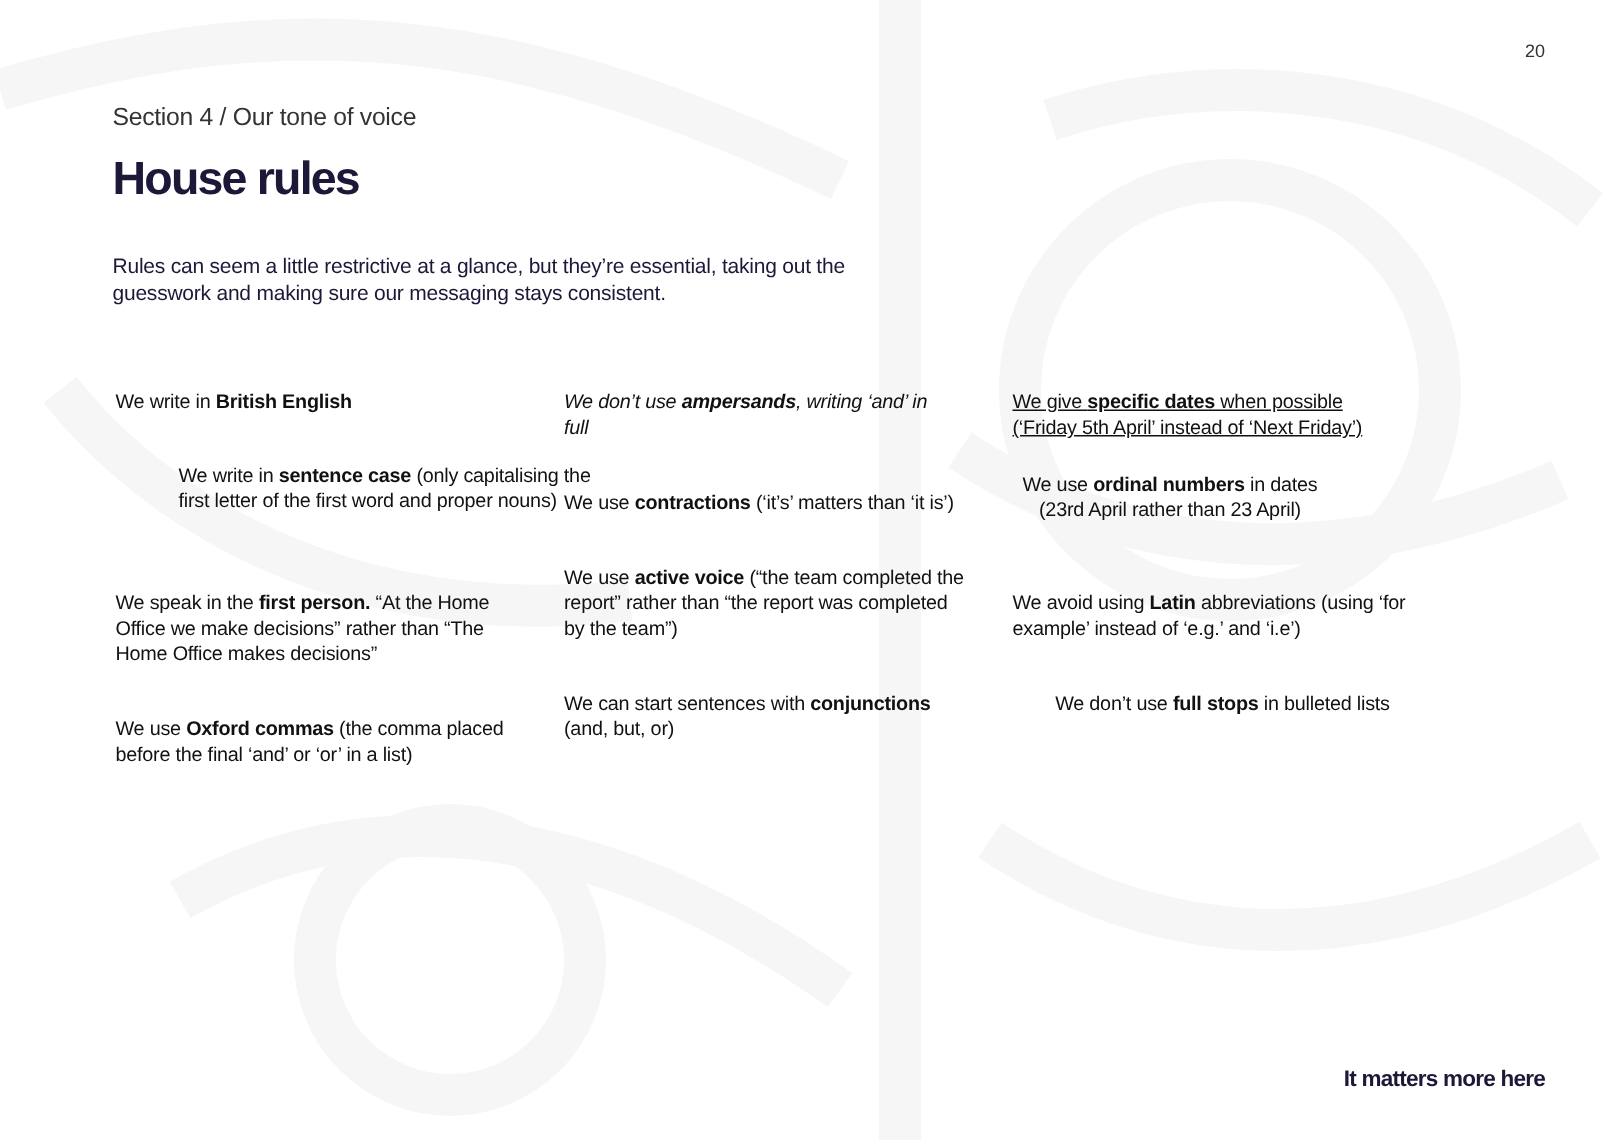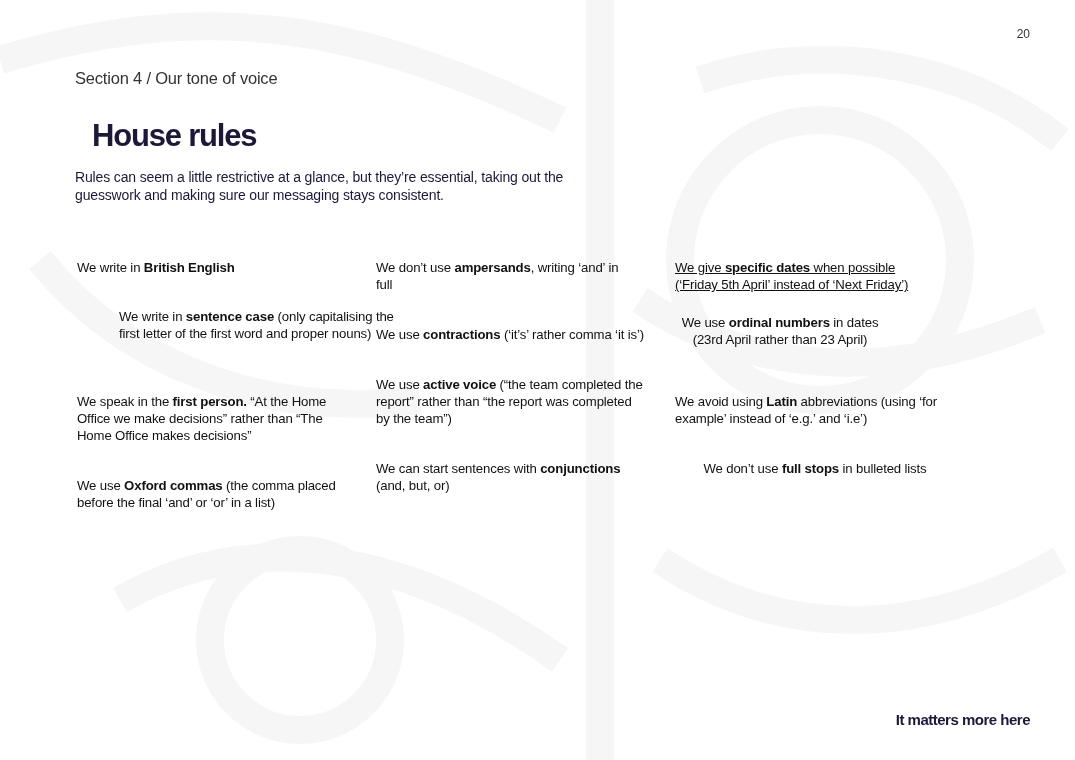--- a/index.html
+++ b/index.html
@@ -12,21 +12,21 @@
     .watermark { position: absolute; inset: 0; pointer-events: none; }
     .page-number {
       position: absolute; top: 27px; right: 45px;
       font-size: 12px; color: #333;
     }
     .section-label {
       position: absolute; left: 75px; top: 69px;
       font-size: 16.5px; color: #333; letter-spacing: -0.2px;
     }
     .page-title {
-      position: absolute; left: 75px; top: 101px; margin: 17px;
+      position: absolute; left: 75px; top: 101px; margin: 0;
       font-size: 31px; font-weight: 900; color: #1c1838; letter-spacing: -1.2px;
     }
     .intro {
       position: absolute; left: 75px; top: 168px; width: 540px;
       font-size: 14px; line-height: 18px; color: #1c1838; letter-spacing: -0.15px;
     }
     .rule {
       position: absolute; font-size: 13.2px; line-height: 17px; color: #111;
       letter-spacing: -0.15px;
     }
@@ -64,25 +64,25 @@
 <div class="rule" style="left:77px; top:308px; width:280px;margin-left:42px;">
   <span>We write in </span><b>sentence case</b><span> (only capitalising the first letter of the first word and proper nouns)</span>
 </div>
 <div class="rule" style="left:77px; top:393px; width:275px;">
   <span>We speak in the </span><b>first person.</b><span> “At the Home Office we make decisions” rather than “The Home Office makes decisions”</span>
 </div>
 <div class="rule" style="left:77px; top:477px; width:275px;">
   <span>We use </span><b>Oxford commas</b><span> (the comma placed before the final ‘and’ or ‘or’ in a list)</span>
 </div>
 
-<div class="rule" style="left:376px; top:259px; width:250px;">
+<div class="rule" style="left:376px; top:259px; width:250px;font-style:italic;">
   <span>We don’t use </span><b>ampersands</b><span>, writing ‘and’ in full</span>
 </div>
 <div class="rule" style="left:376px; top:326px; width:280px;">
-  <span>We use </span><b>contractions</b><span> (‘it’s’ rather comma ‘it is’)</span>
+  <span>We use </span><b>contractions</b><span> (‘it’s’ matters than ‘it is’)</span>
 </div>
 <div class="rule" style="left:376px; top:376px; width:270px;">
   <span>We use </span><b>active voice</b><span> (“the team completed the report” rather than “the report was completed by the team”)</span>
 </div>
 <div class="rule" style="left:376px; top:460px; width:270px;">
   <span>We can start sentences with </span><b>conjunctions</b><span> (and, but, or)</span>
 </div>
 
 <div class="rule" style="left:675px; top:259px; width:265px;text-decoration:underline;">
   <span>We give </span><b>specific dates</b><span> when possible (‘Friday 5th April’ instead of ‘Next Friday’)</span>

